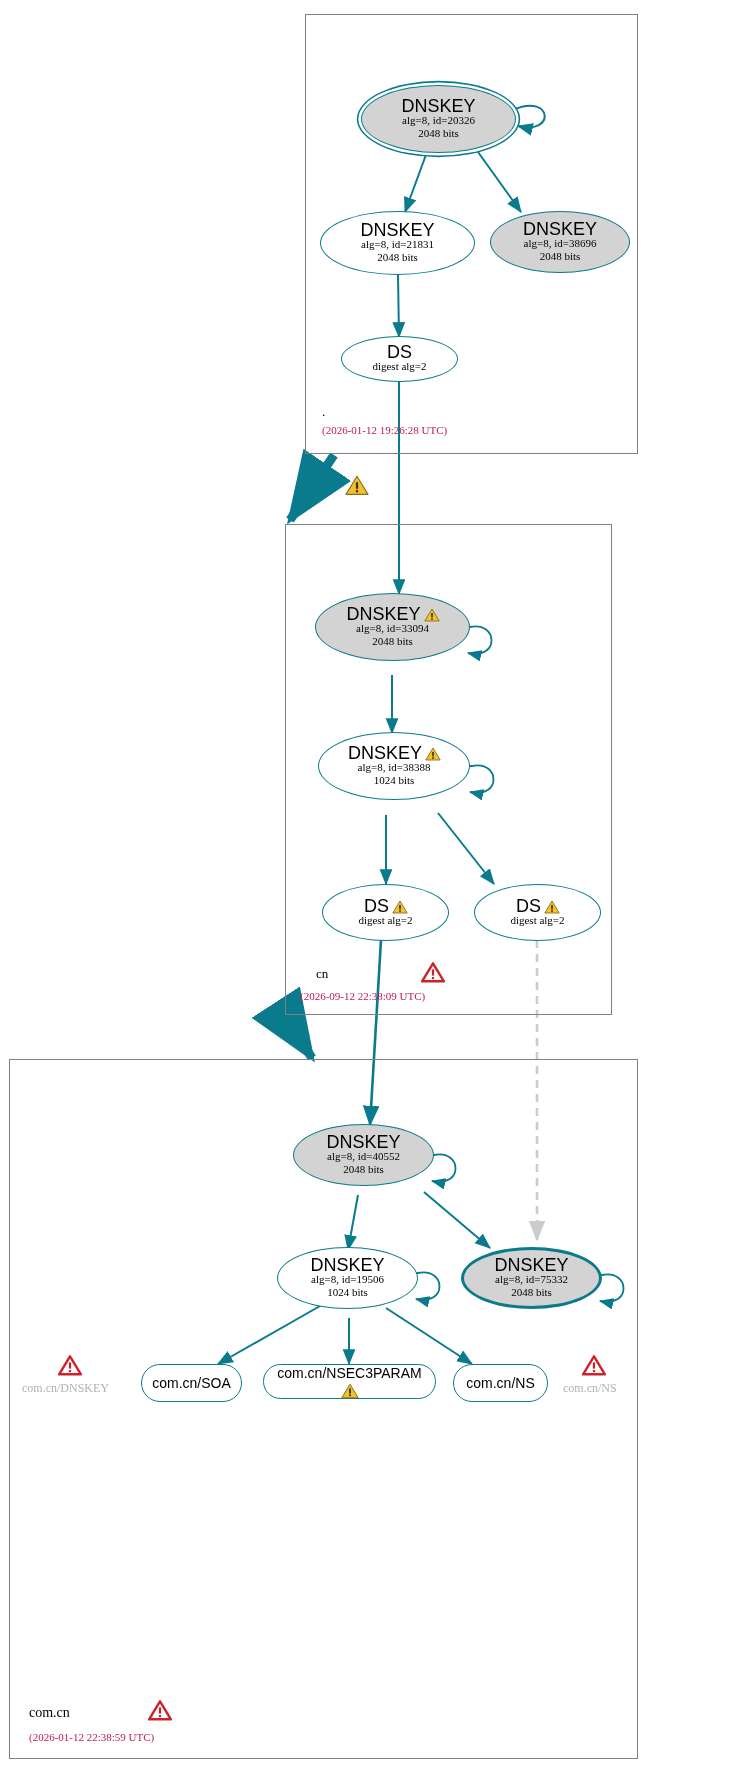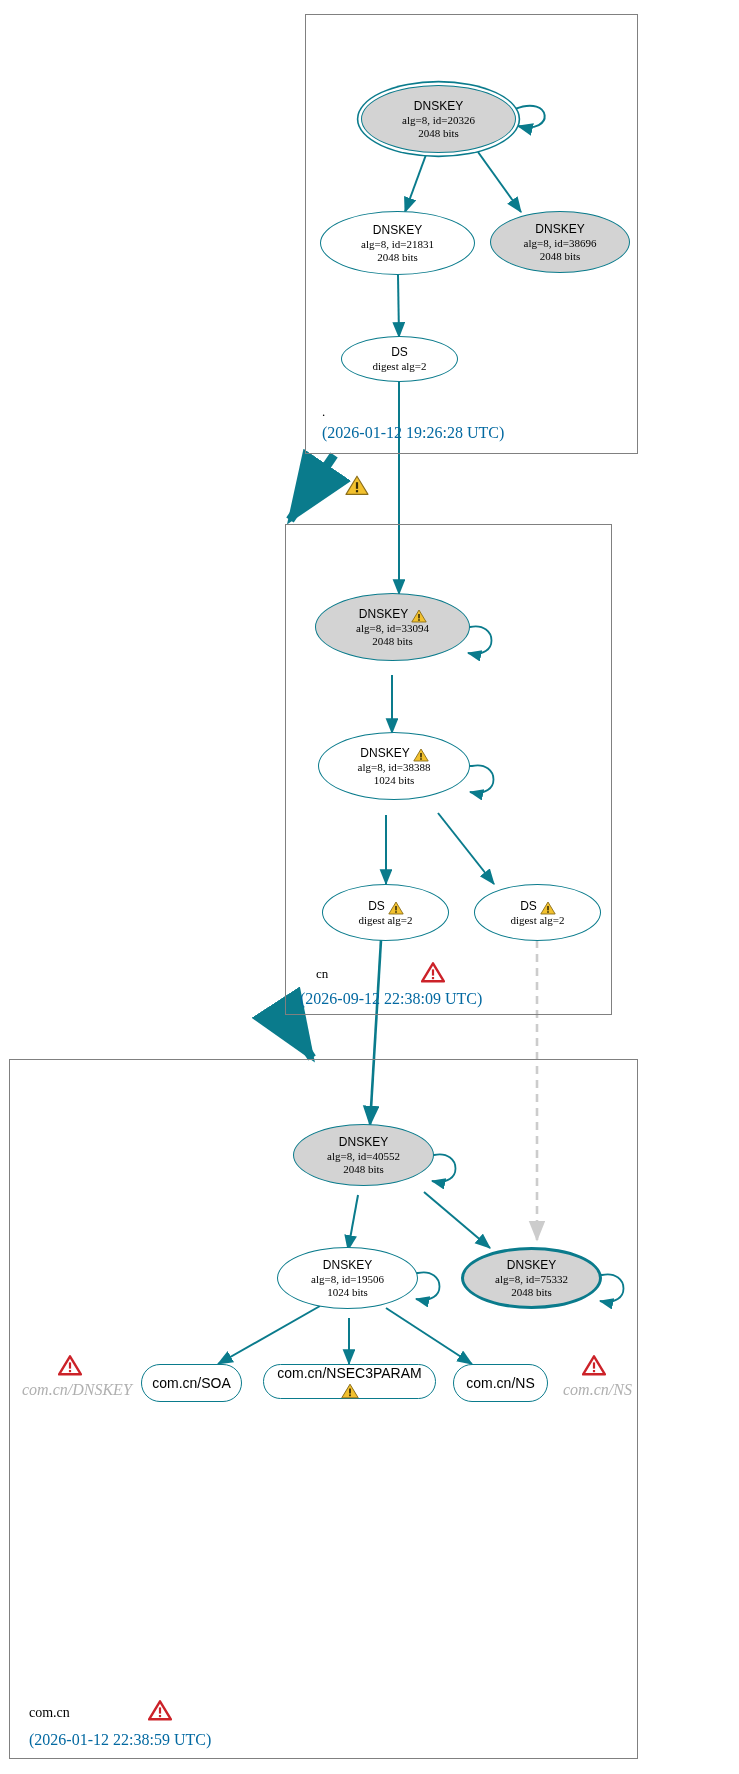--- a/index.html
+++ b/index.html
@@ -5,43 +5,43 @@
 <style>
   html,body{margin:0;padding:0;background:#ffffff;}
   body{width:739px;height:1774px;position:relative;overflow:hidden;
        font-family:"Liberation Sans", sans-serif;color:#000;}
   #stage{position:absolute;left:0;top:0;width:739px;height:1774px;}
   svg#canvas{position:absolute;left:0;top:0;width:739px;height:1774px;}
 
   .zone-box{position:absolute;border:1px solid #808080;background:transparent;box-sizing:border-box;}
 
   .zone-label{position:absolute;font-family:"Liberation Serif", serif;font-size:13px;color:#000;white-space:nowrap;}
-  .zone-time{position:absolute;font-family:"Liberation Serif", serif;font-size:16px;color:#0369a1;white-space:nowrap;text-align:right;}
+  .zone-time{position:absolute;font-family:"Liberation Serif", serif;font-size:11px;color:#be185d;white-space:nowrap;text-align:right;}
 
   .node{position:absolute;display:flex;flex-direction:column;align-items:center;justify-content:center;
         text-align:center;box-sizing:border-box;}
   .ellipse{border-radius:50%;}
   .ell-plain{background:#ffffff;border:1.6px solid #0a7b8c;}
   .ell-filled{background:#d3d3d3;border:1.6px solid #0a7b8c;}
   .ell-filled-thick{background:#d3d3d3;border:3.4px solid #0a7b8c;}
   .ell-double{background:#d3d3d3;border:1.6px solid #0a7b8c;box-shadow:0 0 0 2.6px #ffffff,0 0 0 4.2px #0a7b8c;}
 
   .rrset{background:#ffffff;border:1.7px solid #0a7b8c;border-radius:19px;}
 
-  .n-title{font-family:"Liberation Sans", sans-serif;font-size:12px;line-height:15px;
-           display:flex;align-items:flex-end;gap:3px;white-space:nowrap;}
+  .n-title{font-family:"Liberation Sans", sans-serif;font-size:18px;line-height:15px;
+           display:flex;align-items:center;gap:3px;white-space:nowrap;}
   .n-sub{font-family:"Liberation Serif", serif;font-size:11px;line-height:12.5px;white-space:nowrap;}
   .rr-title{font-family:"Liberation Sans", sans-serif;font-size:14px;line-height:17px;white-space:nowrap;}
 
   .warn-ico{display:inline-block;width:15px;height:13px;position:relative;vertical-align:middle;}
   .warn-ico svg{display:block;}
   .err-ico{position:absolute;width:22px;height:19px;}
   .err-ico svg{display:block;}
 
-  .side-note{position:absolute;font-family:"Liberation Serif", serif;font-style:italic;font-size:16px;
+  .side-note{position:absolute;font-family:"Liberation Serif", serif;font-size:12px;
              color:#b0b0b0;white-space:nowrap;}
 </style>
 </head>
 <body>
 
 <div id="stage">
 
   <svg id="canvas" viewBox="0 0 739 1774">
     <defs>
       <marker id="ah" markerWidth="9" markerHeight="9" refX="7.4" refY="3.2" orient="auto" markerUnits="strokeWidth">

